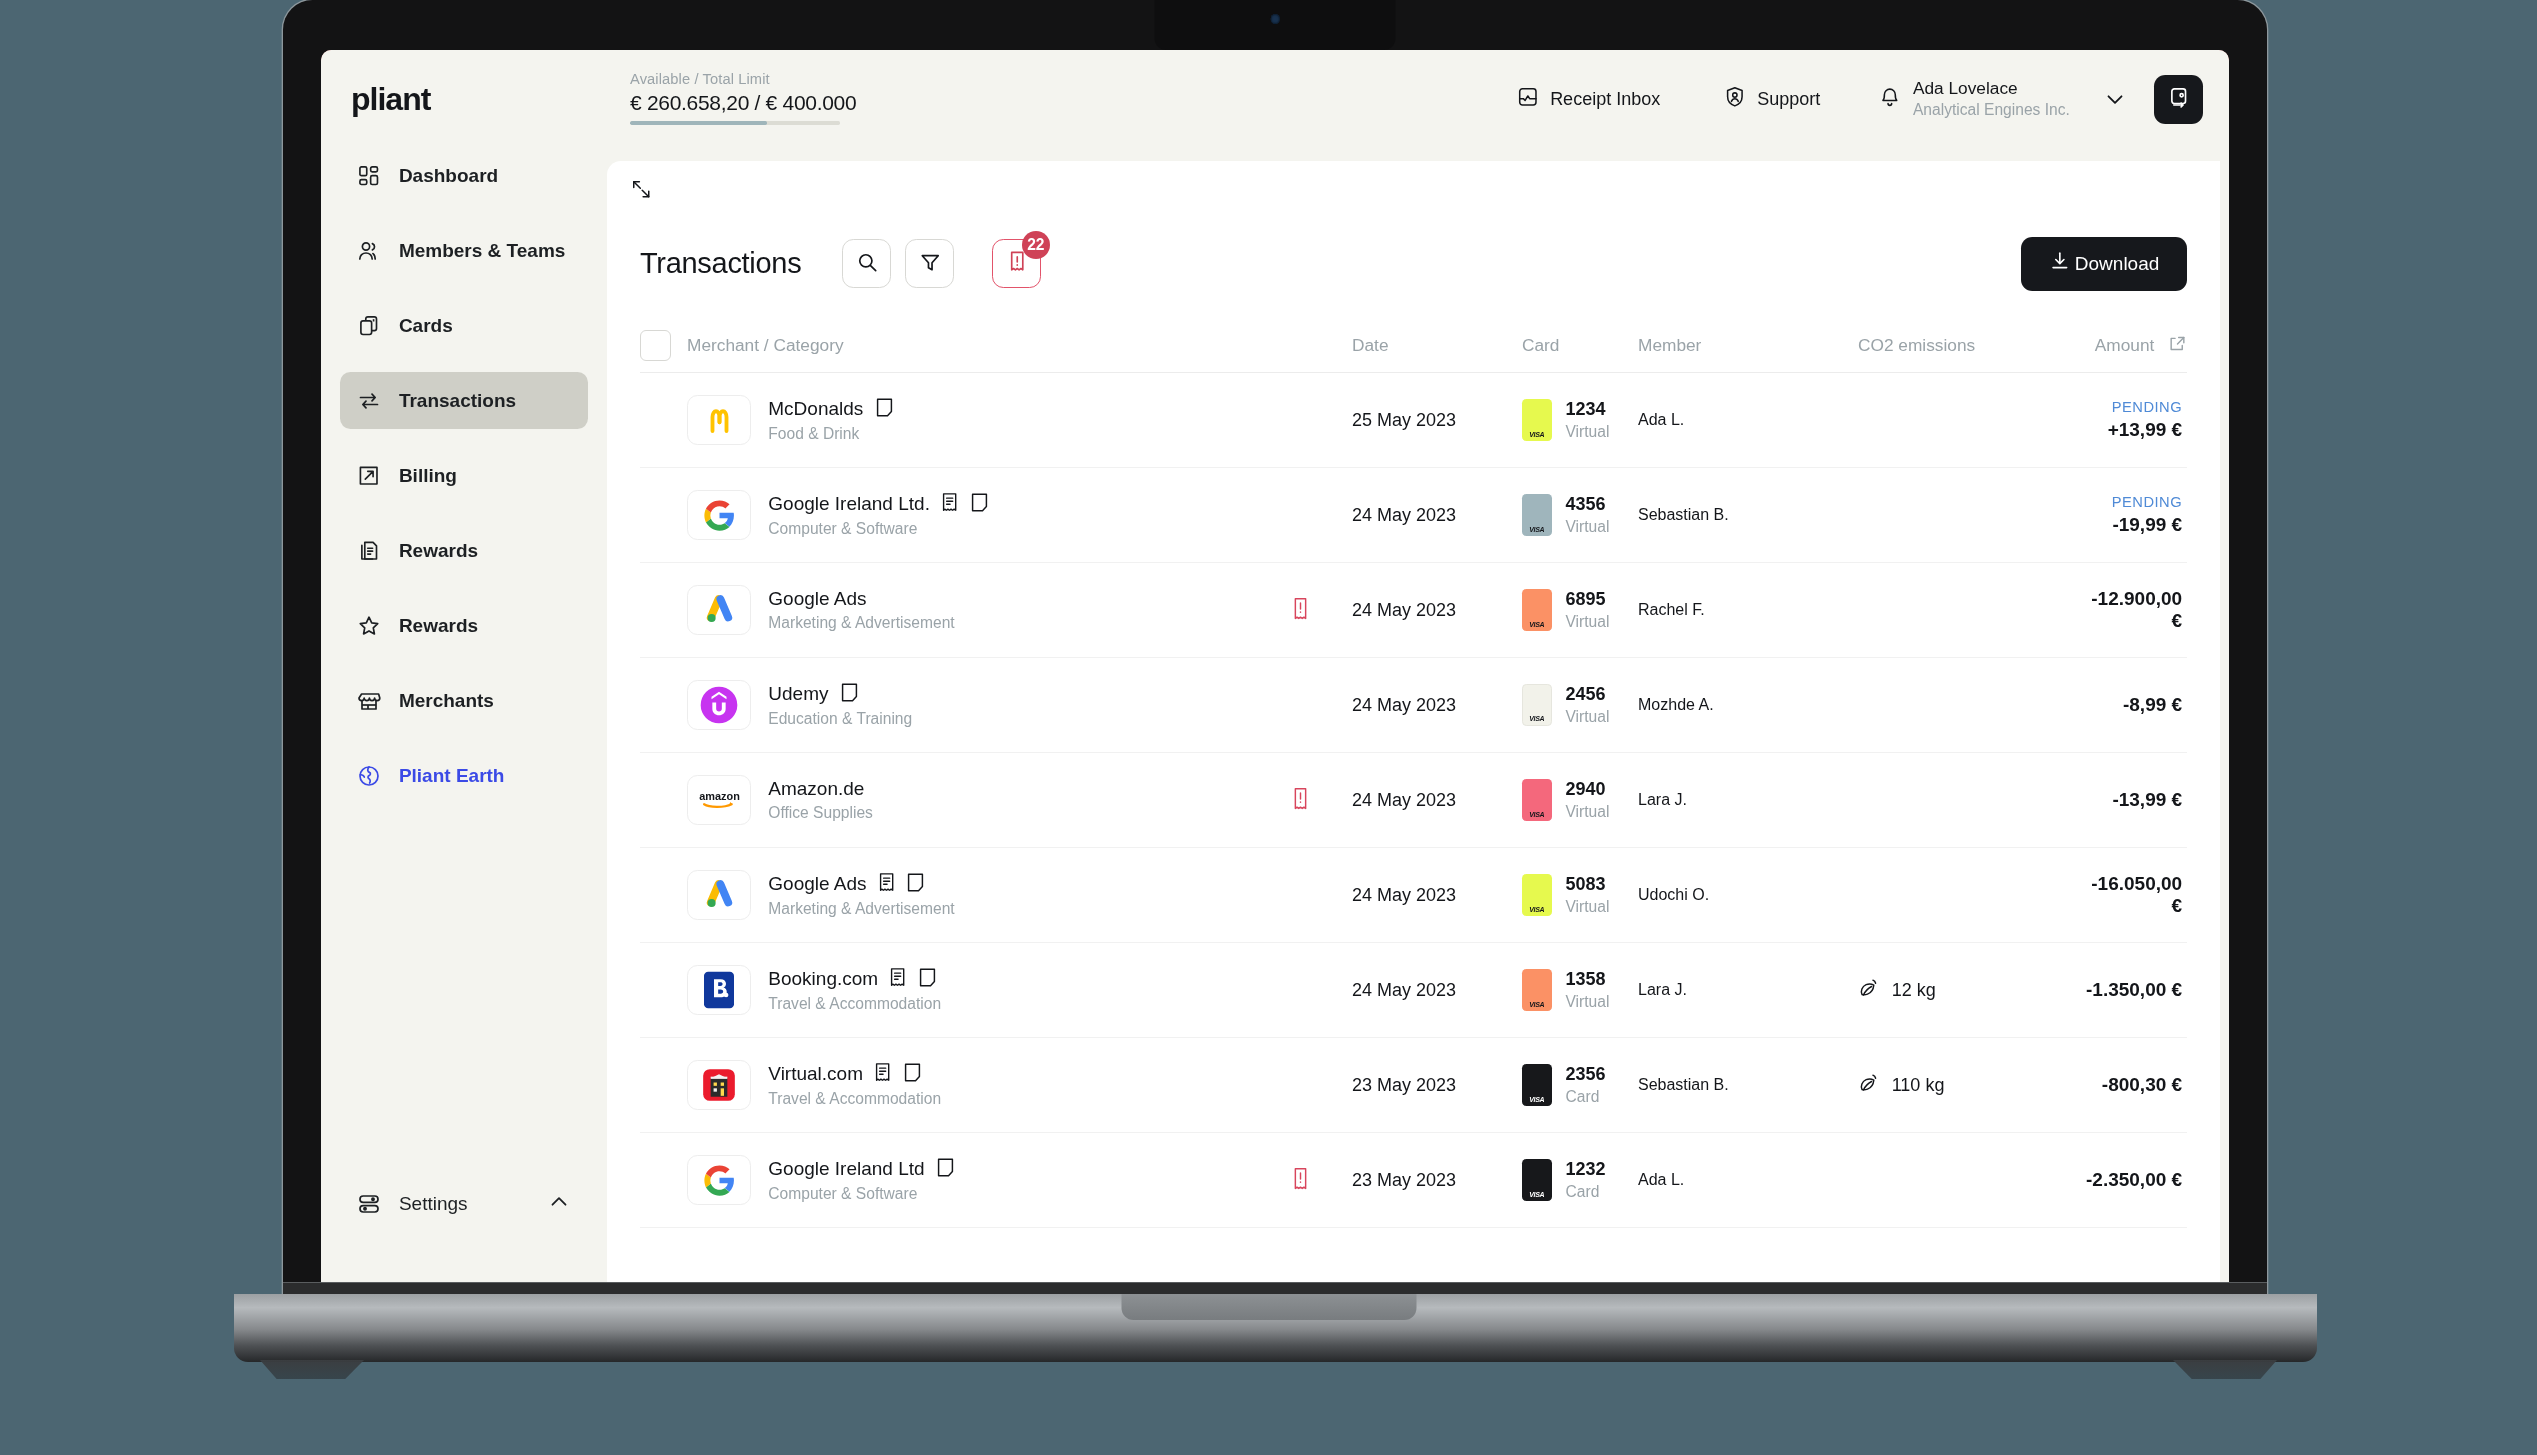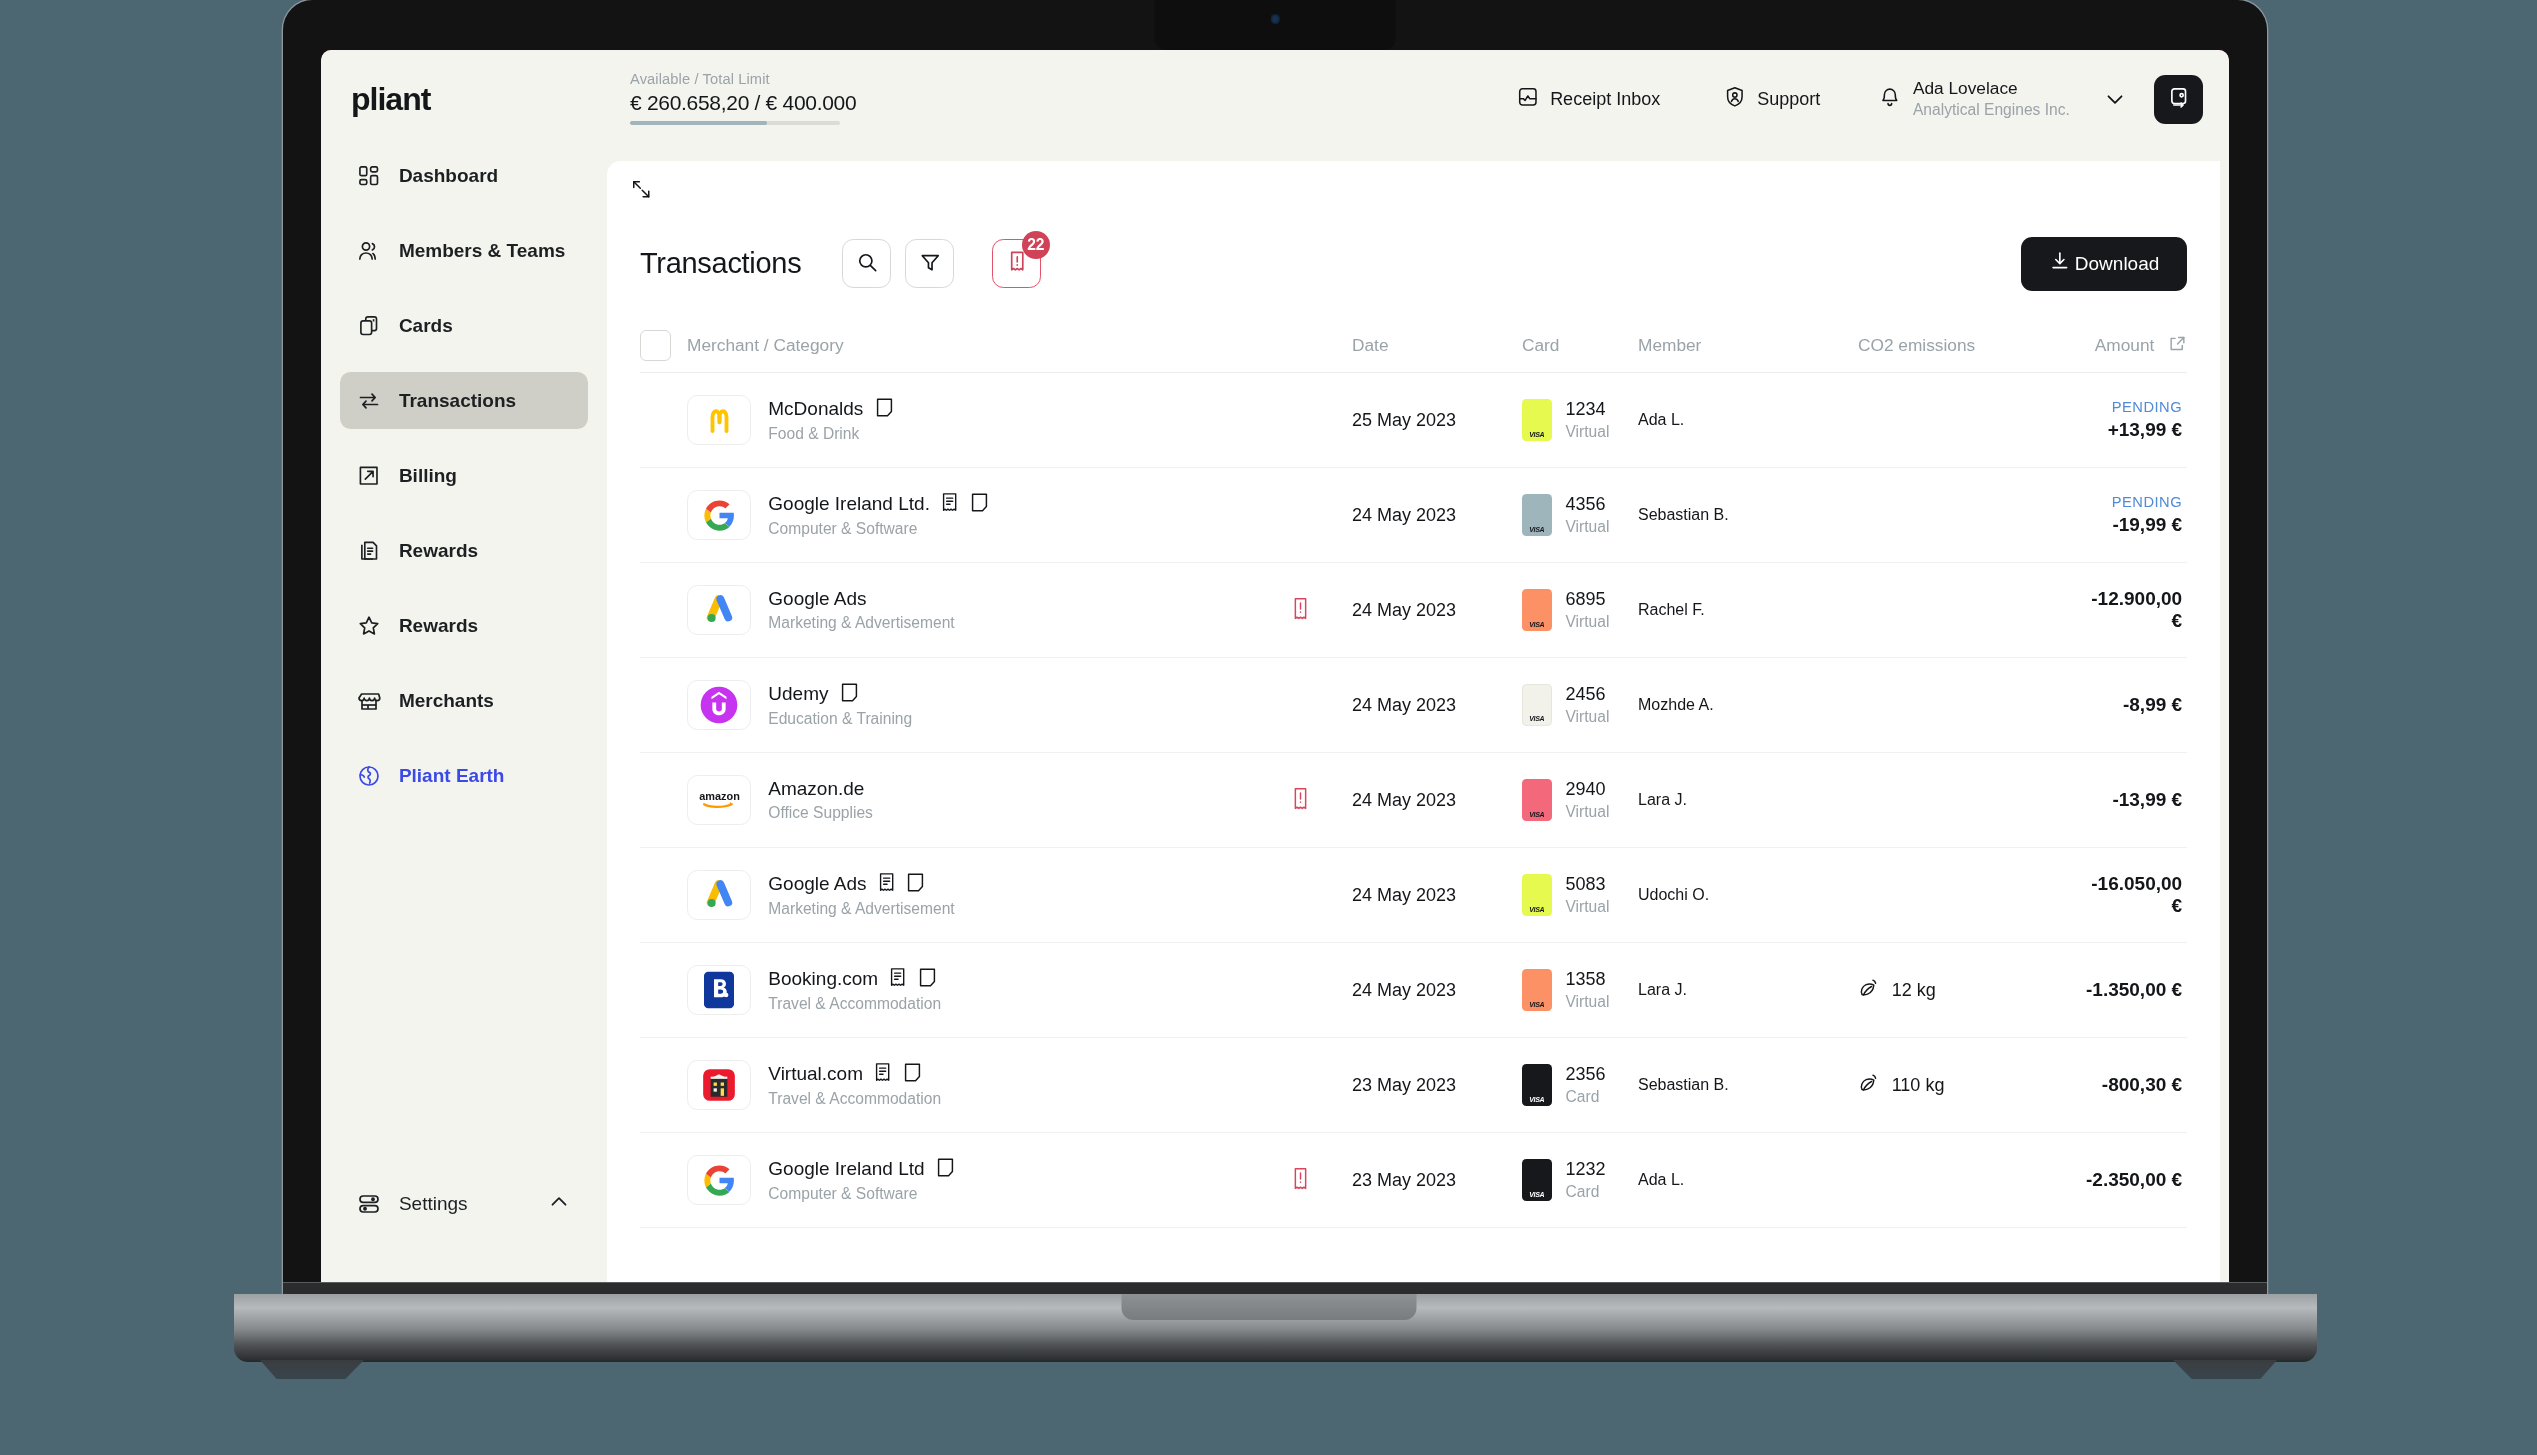--- a/index.html
+++ b/index.html
@@ -368,21 +368,21 @@
     align-items: flex-end;
     justify-content: center;
     padding-bottom: 2.6px;
   }
   .card-chip span {
     font-size: 7px;
     font-weight: 700;
     font-style: italic;
     letter-spacing: -0.3px;
   }
-  .card-num   { font-size: 18px; color: #14161a; font-weight: 400; }
+  .card-num   { font-size: 18px; color: #14161a; font-weight: 700; }
   .card-type  { font-size: 15.6px; color: #9aa3a8; margin-top: 2.6px; }
   .member-cell { font-size: 16px; color: #14161a; }
   .co2-cell { display: flex; align-items: center; gap: 12px; font-size: 18px; color: #14161a; }
   .amount-cell { text-align: right; padding-right: 5.2px; }
   .amount-pending {
     font-size: 14.7px;
     color: #4f8ad6;
     letter-spacing: 0.5px;
     margin-bottom: 3.5px;
   }

